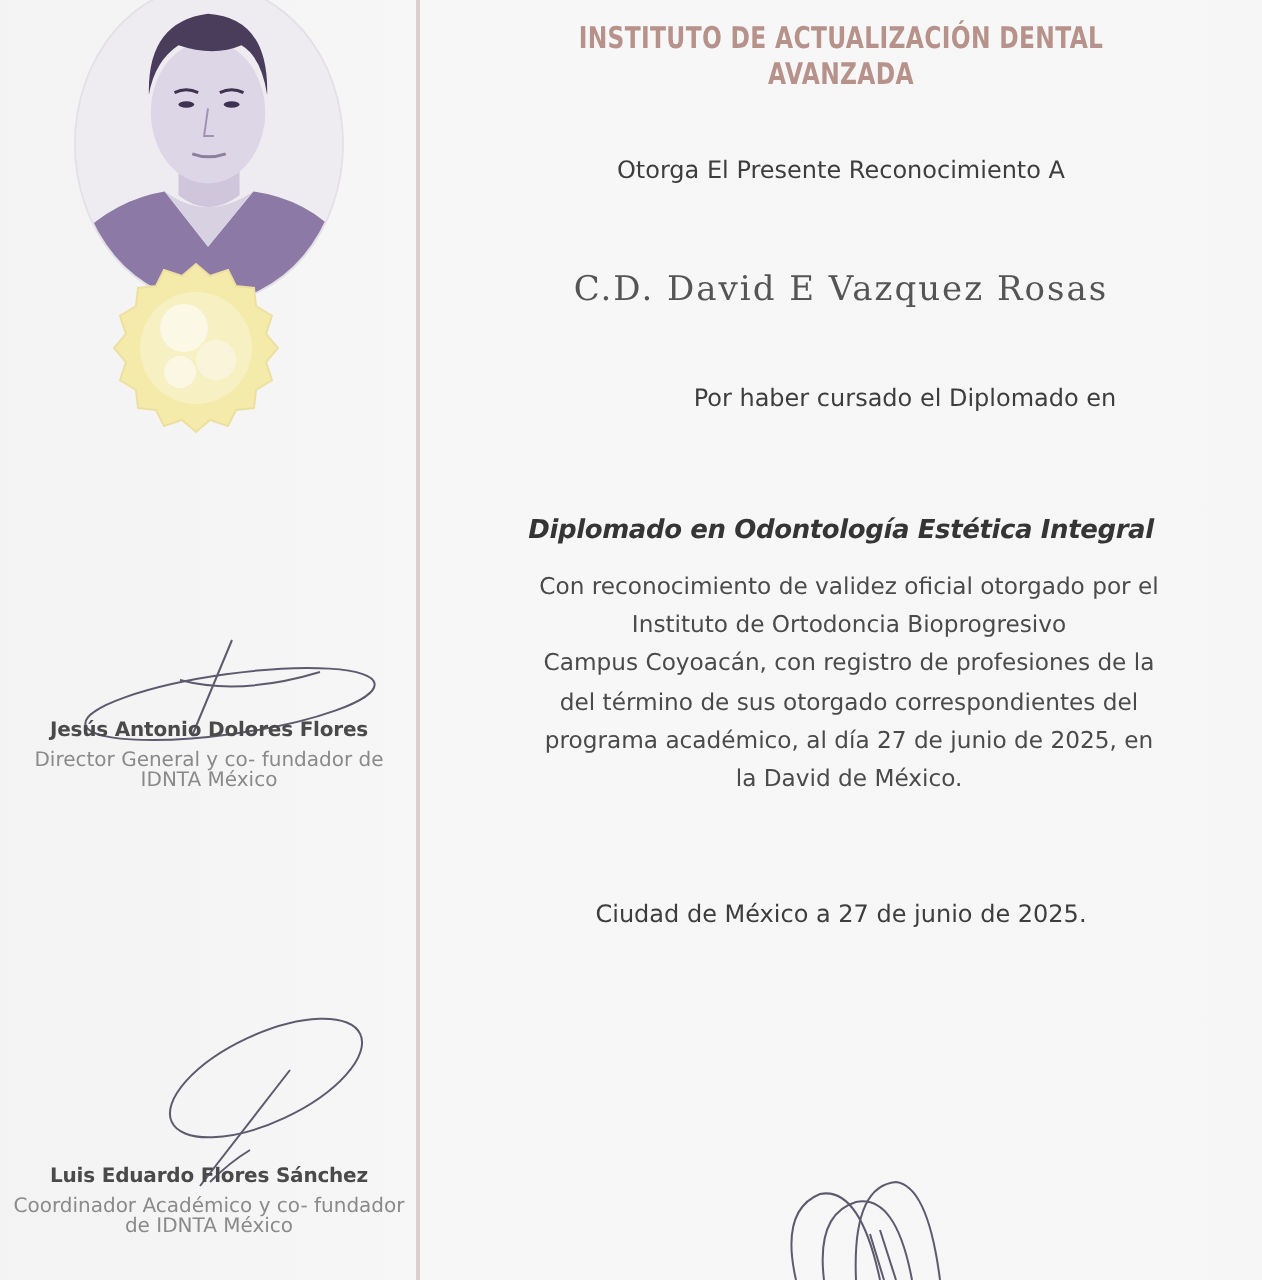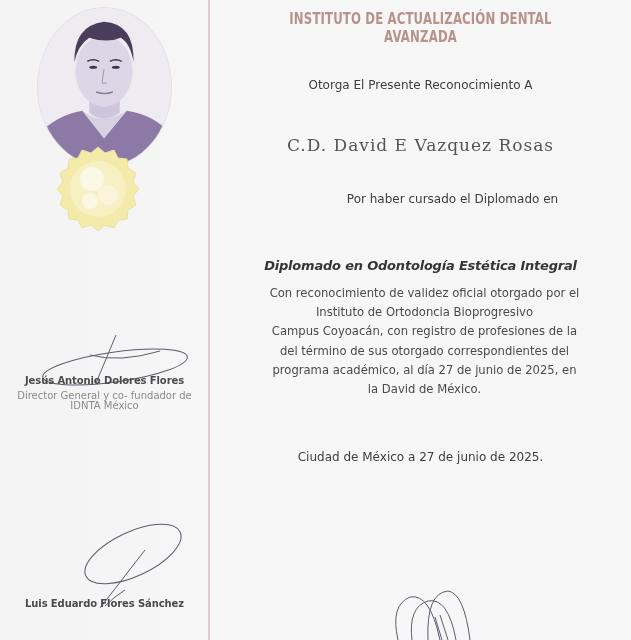--- a/index.html
+++ b/index.html
@@ -7,21 +7,21 @@
     body {
       background: #f7f6f6;
       font-family: "Liberation Sans", sans-serif;
       color: #3a3a3a;
       position: relative;
     }
     .page {
       position: absolute; left: 0; top: 0; width: 631px; height: 640px;
       background: linear-gradient(90deg, #f4f3f3 0%, #f8f7f7 40%, #f7f6f6 100%);
     }
-    .left-col { position: absolute; left: 0; top: 15px; width: 209px; height: 496px; }
+    .left-col { position: absolute; left: 0; top: 0; width: 209px; height: 496px; }
     .divider {
       position: absolute; left: 208px; top: 0; width: 2px; height: 640px;
       background: #d9cfd0;
     }
     .right-col { position: absolute; left: 210px; top: 0; width: 378px; height: 640px; }
 
     
     .photo {
       position: absolute; left: 37px; top: 0px; width: 135px; height: 150px;
       border-radius: 50% / 50%;
@@ -133,20 +133,24 @@
         <div>IDNTA México</div>
       </div>
     </div>
 
     <svg class="sig-svg" style="left:45px; top:505px; width:145px; height:90px;" viewBox="0 0 145 90">
       <ellipse cx="88" cy="34" rx="52" ry="22" transform="rotate(-25 88 34)" fill="none" stroke="#5d5a6e" stroke-width="1"></ellipse>
       <path d="M100 30 L55 88 M80 70 Q70 76 60 86" fill="none" stroke="#5d5a6e" stroke-width="1"></path>
     </svg>
     <div class="signer signer2">
       <div class="signer-name">Luis Eduardo Flores Sánchez</div>
+      <div class="signer-role">
+        <div>Coordinador Académico y co- fundador</div>
+        <div>de IDNTA México</div>
+      </div>
     </div>
   </div>
 
   <div class="divider"></div>
 
   <div class="right-col">
     <div class="title">INSTITUTO DE ACTUALIZACIÓN DENTAL AVANZADA</div>
     <div class="centered otorga">Otorga El Presente Reconocimiento A</div>
     <div class="centered recipient">C.D. David E Vazquez Rosas</div>
     <div class="centered por-haber">Por haber cursado el Diplomado en</div>

